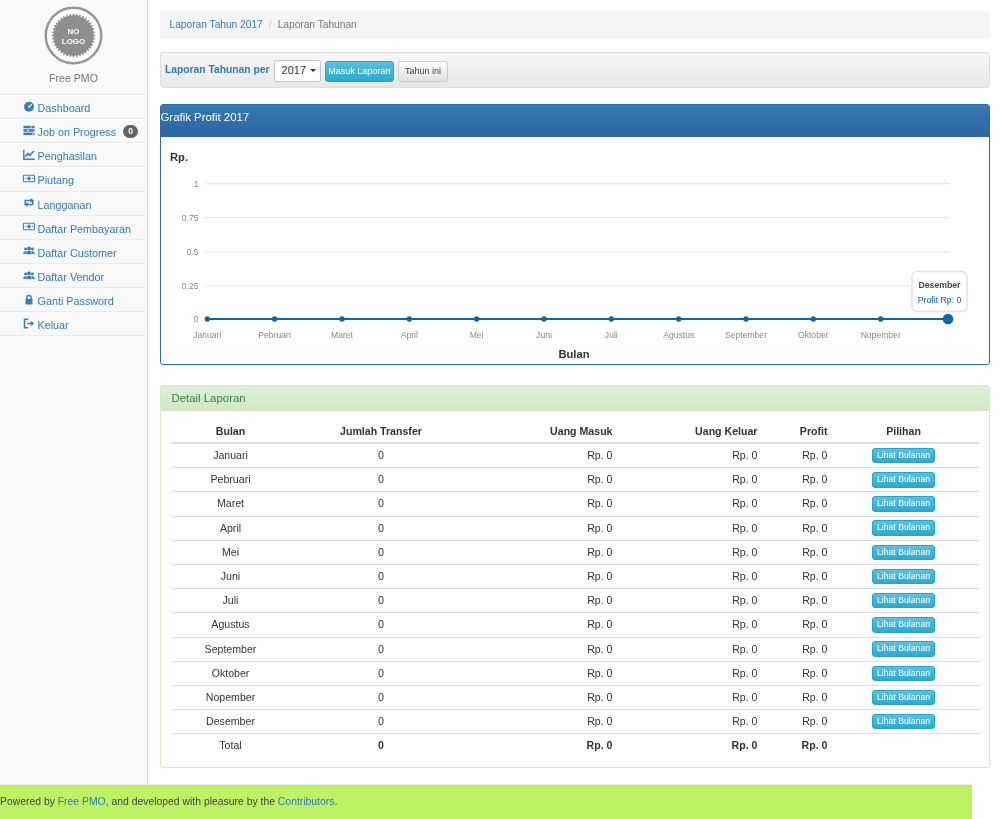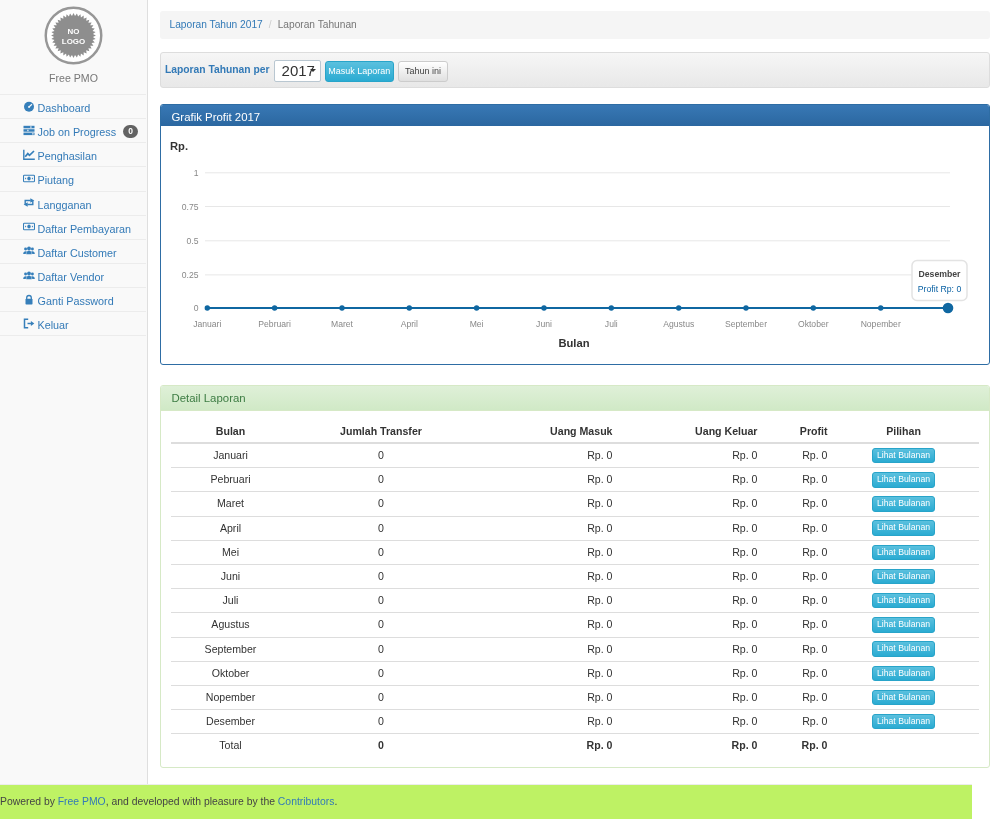--- a/index.html
+++ b/index.html
@@ -14,30 +14,30 @@
 .menu .ic{display:inline-block;width:12px;height:11px;vertical-align:0.5px;margin-right:2.5px;text-align:center}
 .badge{position:absolute;right:8px;top:6px;width:14.6px;height:12.9px;background:#636363;border-radius:7px;color:#fff;font-size:8.5px;font-weight:bold;text-align:center;line-height:13px}
 .chev{position:absolute;right:6.5px;top:7.7px;width:4px;height:8px}
 .chev svg,.ic svg{display:block}
 .ic svg{margin:0 auto}
 .bc{position:absolute;left:159.5px;top:11px;width:830px;height:28px;background:#f5f5f5;border-radius:3px;font-size:10.2px;line-height:28px;padding-left:10px;color:#777}
 .bc a{color:#337ab7}
 .bc .sep{color:#ccc;padding:0 6px}
 .fbar{position:absolute;left:159.5px;top:52px;width:830px;height:36px;background:linear-gradient(#f6f6f6,#e8e8e8);border:1px solid #ddd;border-radius:3px}
 .fbar .lbl{position:absolute;left:4.5px;top:0;line-height:34px;font-weight:bold;color:#337ab7;font-size:10.3px}
-.sel{position:absolute;left:113.1px;top:7px;width:47.6px;height:21.5px;background:#fff;border:1px solid #b9c7d1;border-radius:2px;font-size:15px;color:#333;line-height:19.5px;padding-left:7px}
+.sel{position:absolute;left:113.1px;top:7px;width:47.6px;height:21.5px;background:#fff;border:1px solid #b9c7d1;border-radius:2px;font-size:11px;color:#333;line-height:19.5px;padding-left:7px}
 .sel .arr{position:absolute;right:4.5px;top:8px;width:0;height:0;border-left:3px solid transparent;border-right:3px solid transparent;border-top:3.6px solid #333}
 .btn{display:inline-block;text-align:center;border-radius:3px;font-size:9px}
 .btn-info{background:linear-gradient(#5bc0de,#2aabd2);border:1px solid #28a4c9;color:#fff}
 .btn-def{background:linear-gradient(#fff,#e0e0e0);border:1px solid #ccc;color:#333}
 .bL{position:absolute;left:164.6px;top:7.5px;width:68.5px;height:21px;line-height:19px}
 .bT{position:absolute;left:237.7px;top:7.5px;width:49.6px;height:21px;line-height:19px;color:#444}
 .panel{position:absolute;left:159.5px;width:830px;border-radius:3px}
 .p1{top:104px;height:260.5px;border:1px solid #2e6da4}
-.p1 .hd{height:21px;background:linear-gradient(#3878b5,#2b67a0);color:#fff;font-size:11.4px;line-height:24px;padding-left:11px;border-radius:2px 2px 0 0}
+.p1 .hd{height:32px;background:linear-gradient(#3878b5,#2b67a0);color:#fff;font-size:11.4px;line-height:24px;padding-left:0;border-radius:2px 2px 0 0}
 .p2{top:385px;height:382.5px;border:1px solid #d6e9c6}
 .p2 .hd{height:25px;background:linear-gradient(#dff0d8,#d0e9c6);color:#3d7c43;font-size:11.4px;line-height:25px;padding-left:11px;border-radius:2px 2px 0 0;border-bottom:1px solid #d6e9c6}
 table{position:absolute;left:10px;top:10px;width:808px;border-collapse:collapse;font-size:10.6px;color:#333}
 th{font-weight:bold;padding:4px 8px;border-bottom:2px solid #ddd;line-height:13px}
 td{padding:5.1px 8px;border-top:1px solid #ddd;line-height:13px}
 tbody tr:first-child td{border-top:none}
 .tc{text-align:center}.tr{text-align:right}
 .bcell{padding:3.8px 15px 3.8px 8px}
 th.last{padding-right:15px}
 .btn-xs{height:15.5px;width:63px;line-height:13.5px;font-size:8.7px}

